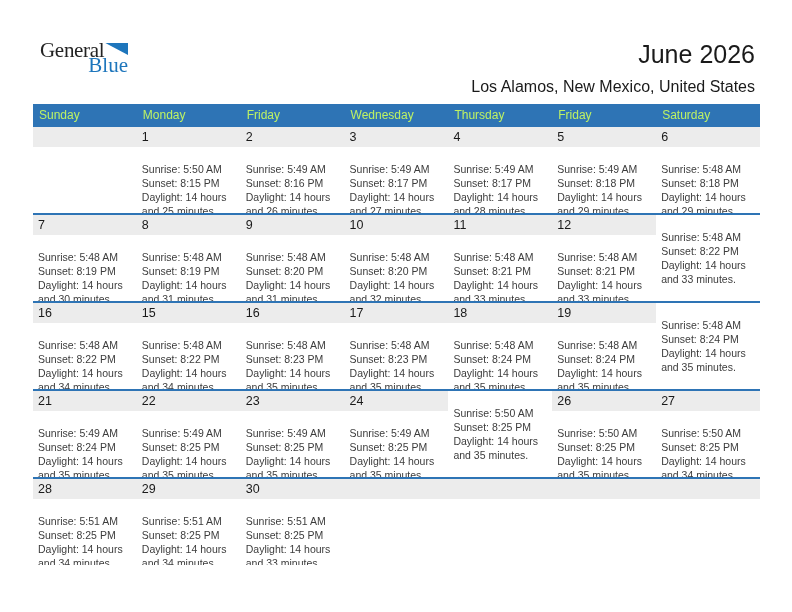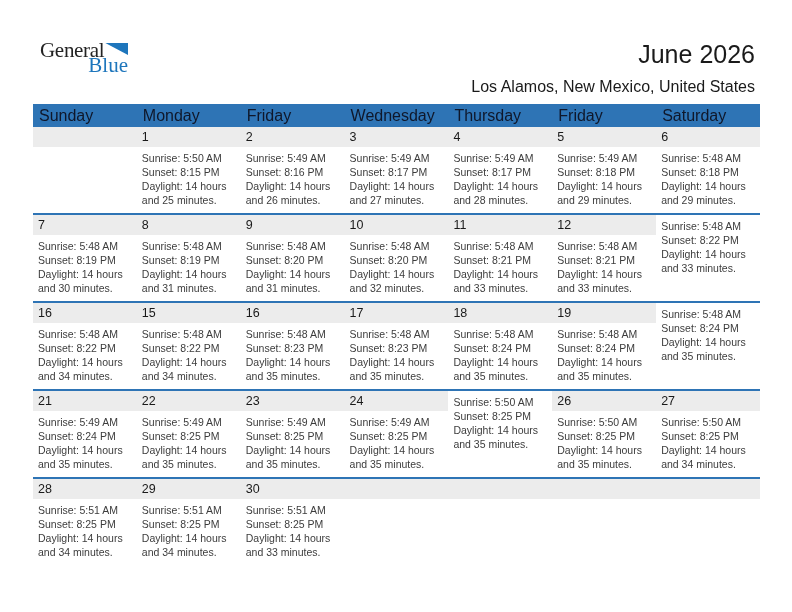--- a/index.html
+++ b/index.html
@@ -25,29 +25,29 @@
   
   .title    { position: absolute; top: 40px; right: 37px; font-size: 25px; color: #1a1a1a; }
   .subtitle { position: absolute; top: 78px; right: 37px; font-size: 16px; color: #1a1a1a; }
 
   
   .calendar { position: absolute; left: 33px; top: 104px; width: 727px; }
   .cal-header {
     display: grid; grid-template-columns: repeat(7, 1fr);
     background: #2E74B5; height: 23px;
   }
-  .hcell { color: #0f172a; font-size: 16px; line-height: 23px; padding-left: 6px; overflow: hidden; }
+  .hcell { color: #bef264; font-size: 12px; line-height: 23px; padding-left: 6px; overflow: hidden; }
 
   .week-row { display: grid; grid-template-columns: repeat(7, 1fr); height: 86px; }
   .week-row + .week-row { border-top: 2px solid #2E74B5; }
 
   .cell { overflow: hidden; }
   .day-band { height: 20px; background: #ECECEC; }
   .day-num { display: block; font-size: 12.5px; color: #1a1a1a; line-height: 20px; padding-left: 5px; }
-  .cell-details { padding: 4px 2px 0 5px; font-size: 10.5px; line-height: 14px; color: #3c3c3c; }
+  .cell-details { padding: 15px 2px 0 5px; font-size: 10.5px; line-height: 14px; color: #3c3c3c; }
   .line { white-space: nowrap; }
 </style>
 </head>
 <body>
 
 <div class="page">
 
   <div class="logo">
     <div class="logo-top">
       <span class="logo-general">General</span>

